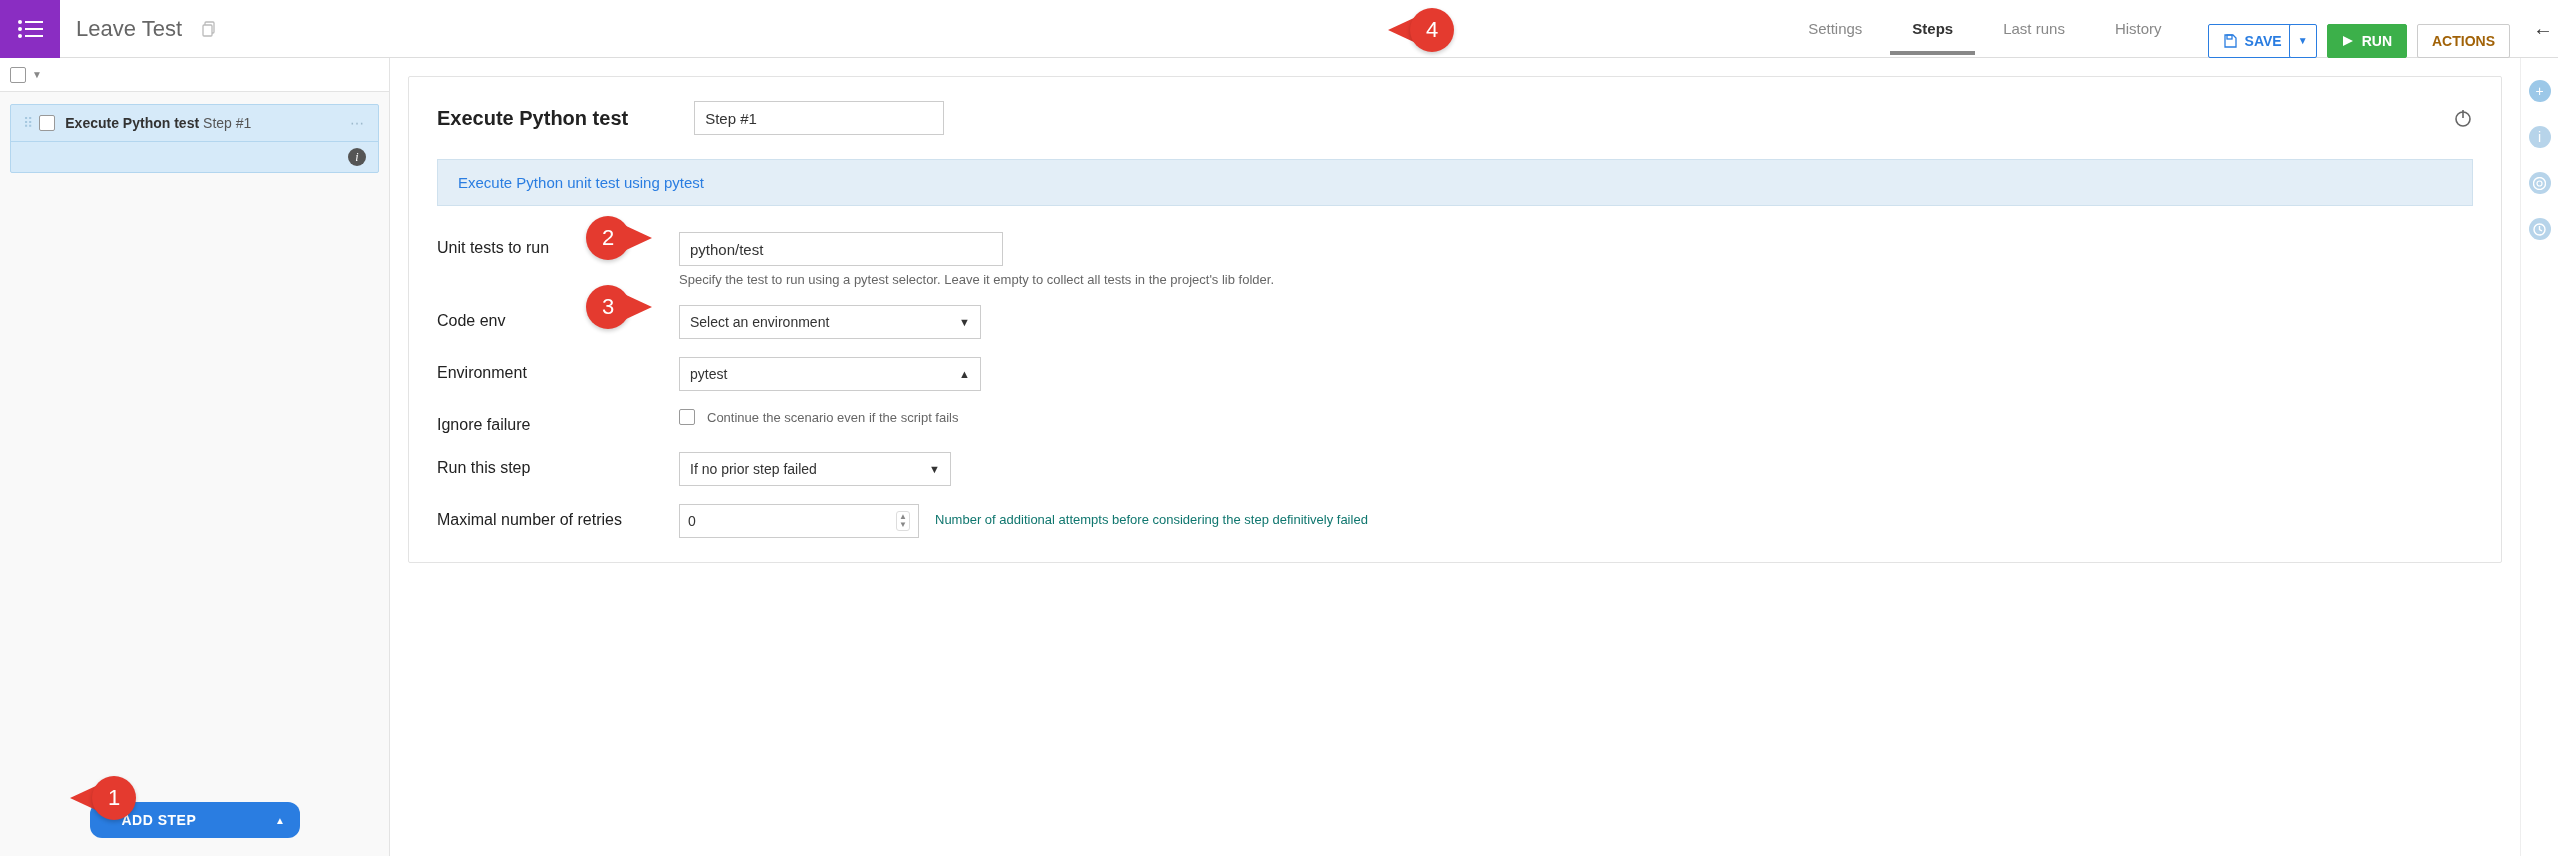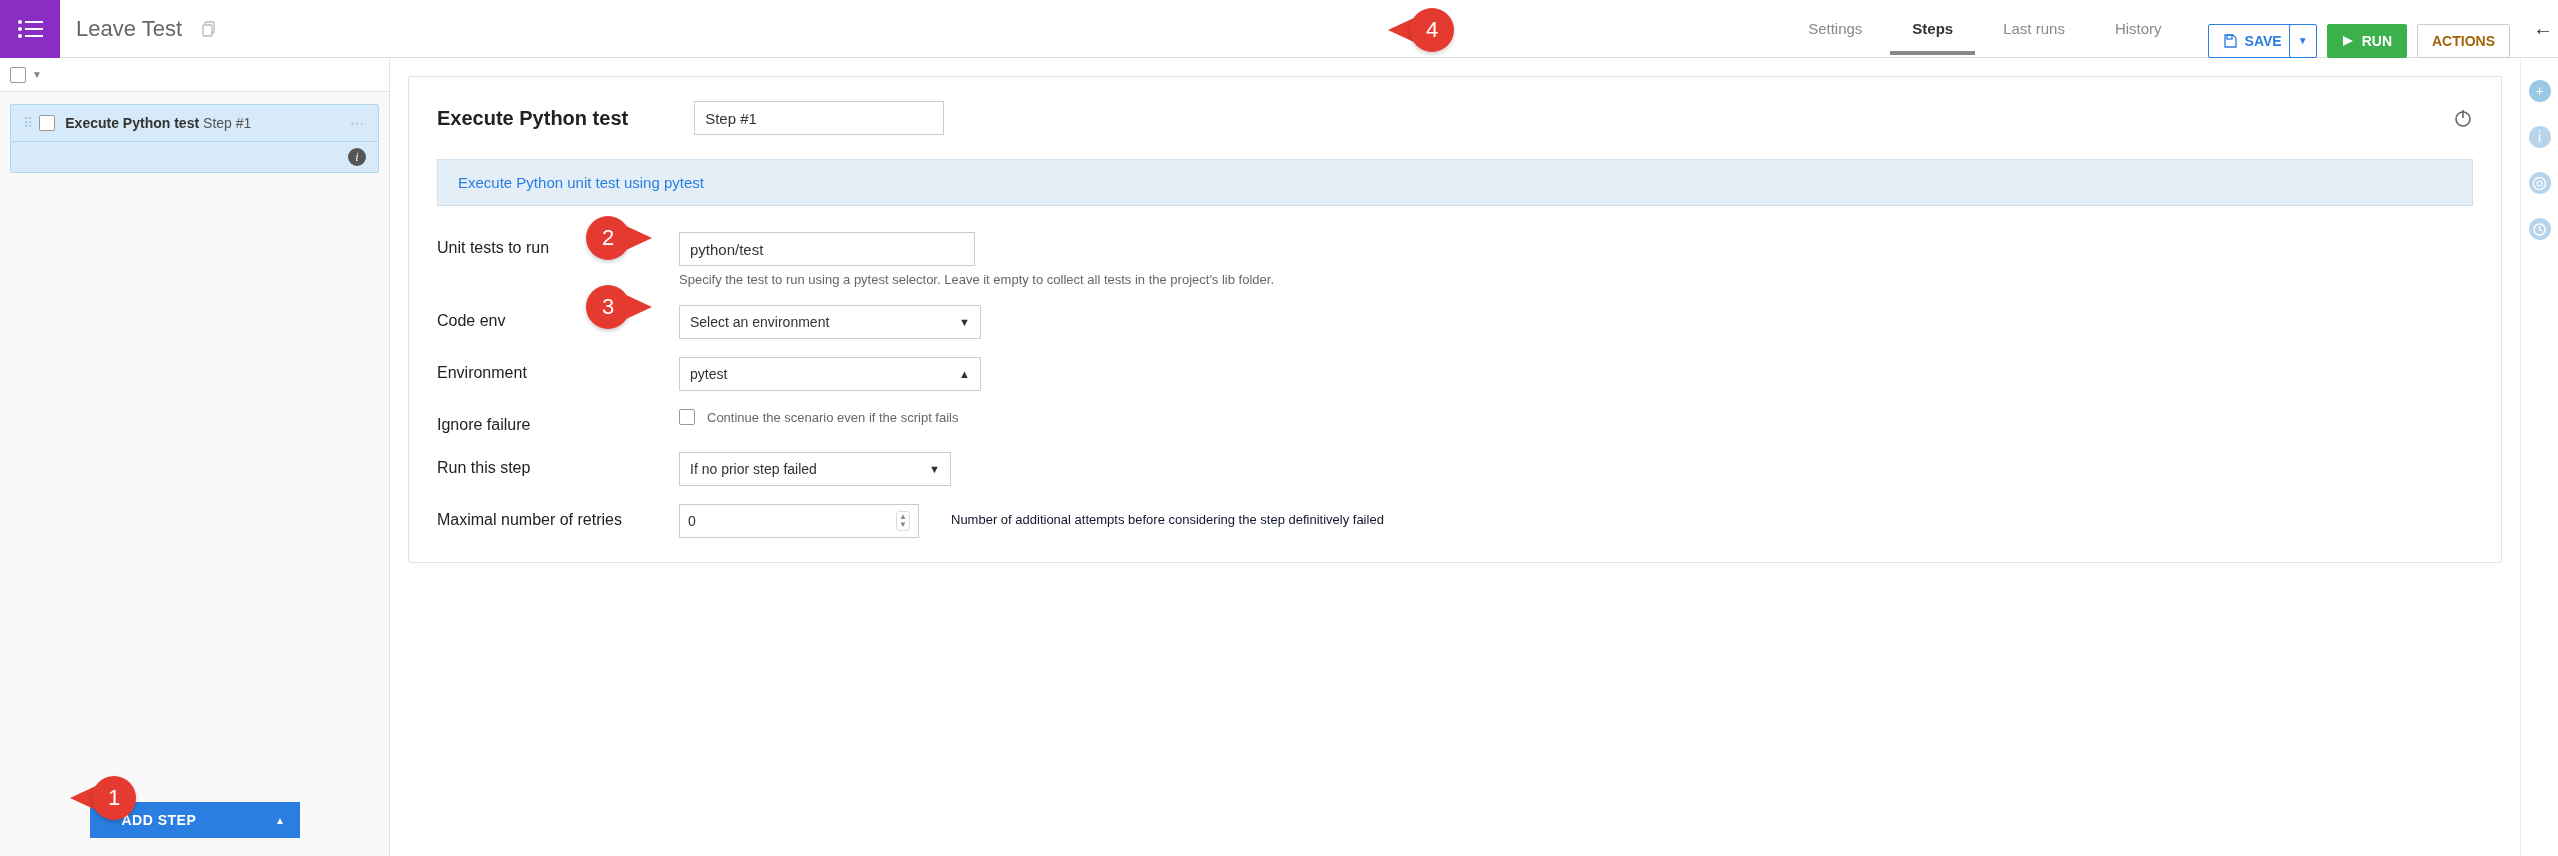--- a/index.html
+++ b/index.html
@@ -42,44 +42,44 @@
 .step-row { display:flex; align-items:center; padding:10px 12px; }
 .step-row .grip { color:#a5c7df; margin-right:8px; letter-spacing:-2px; }
 .step-row .chk { margin-right:10px; }
 .step-row .label-strong { font-weight:600; color:#333; }
 .step-row .label-rest { color:#555; margin-left:4px; }
 .step-row .dots { margin-left:auto; color:#9db9cc; letter-spacing:2px; }
 .step-info { border-top:1px solid #b3d6ef; display:flex; justify-content:flex-end; padding:6px 12px; }
 .step-info .info-icon { width:18px; height:18px; border-radius:50%; background:#555; color:#fff; display:flex; align-items:center; justify-content:center; font-size:12px; font-style:italic; font-family:Georgia,serif; }
 
 .add-step-wrap { position:absolute; bottom:18px; left:50%; transform:translateX(-50%); }
-.add-step { background:#2a7de1; color:#fff; height:36px; width:210px; display:flex; align-items:center; justify-content:center; font-weight:600; letter-spacing:0.5px; font-size:14px; gap:18px; cursor:pointer; }
+.add-step { background:#2a7de1; color:#fff; height:36px; width:210px; display:flex; align-items:center; justify-content:center; font-weight:600; letter-spacing:0.5px; font-size:14px; gap:18px; cursor:pointer;border-radius:12px; }
 .add-step .caret { margin-left:auto; padding-right:14px; font-size:10px;}
 
 .right-col { flex:1; padding:18px; overflow:auto; }
 .panel { background:#fff; border:1px solid #e3e3e3; border-radius:2px; padding:24px 28px; }
 .panel-head { display:flex; align-items:center; gap:26px; margin-bottom:24px;}
 .panel-head h2 { font-size:20px; font-weight:600; color:#222; margin-right:40px;}
 .text-input { height:34px; border:1px solid #ccc; padding:0 10px; font-size:15px; color:#333; outline:none; }
 .name-input { width:250px; }
 .power-icon { margin-left:auto; color:#666; }
 
 .desc-banner { background:#e3eef7; border:1px solid #cfe1ee; color:#2a7de1; padding:14px 20px; margin-bottom:26px; font-size:15px;}
 
 .form-row { display:flex; align-items:flex-start; margin-bottom:18px; }
 .form-row > label { width:242px; padding-top:7px; font-size:16px; color:#222;}
 .form-row .field { flex:1; }
-.input-md { width:296px; }
+.input-md { width:324px; }
 .select { width:302px; height:34px; border:1px solid #ccc; display:flex; align-items:center; padding:0 10px; justify-content:space-between; cursor:pointer; }
 .select .caret { color:#333; font-size:11px; }
 .help-text { font-size:13px; color:#666; margin-top:6px; }
 .inline { display:flex; align-items:center; gap:12px; }
 .number-input { width:240px; height:34px; border:1px solid #ccc; padding:0 8px; display:flex; align-items:center; justify-content:space-between;}
 .number-input .spin { display:flex; flex-direction:column; font-size:8px; color:#888; line-height:8px; border:1px solid #ddd; border-radius:3px; padding:1px 2px;}
-.side-text { font-size:13px; color:#0f172a; margin-left:32px; padding-top:8px; }
+.side-text { font-size:13px; color:#0f766e; margin-left:16px; padding-top:8px; }
 
 .rail { width:38px; border-left:1px solid #eee; display:flex; flex-direction:column; align-items:center; padding-top:22px; gap:24px;}
 .rail-icon { width:22px; height:22px; border-radius:50%; background:#b7d4ea; color:#fff; display:flex; align-items:center; justify-content:center; font-size:14px;}
 .rail-plus { background:#9cc8e8;}
 .callout { position:absolute; display:flex; align-items:center; z-index:50; pointer-events:none;}
 .callout .bubble { background:#e43a2f; color:#fff; width:44px; height:44px; border-radius:50%; display:flex; align-items:center; justify-content:center; font-size:22px; font-weight:400; box-shadow:0 2px 4px rgba(0,0,0,0.2);}
 .callout .tail { width:0; height:0; border-top:13px solid transparent; border-bottom:13px solid transparent; }
 .callout.right .tail { border-left:28px solid #e43a2f; margin-left:-6px;}
 .callout.left .tail { border-right:28px solid #e43a2f; margin-right:-6px;}
 

